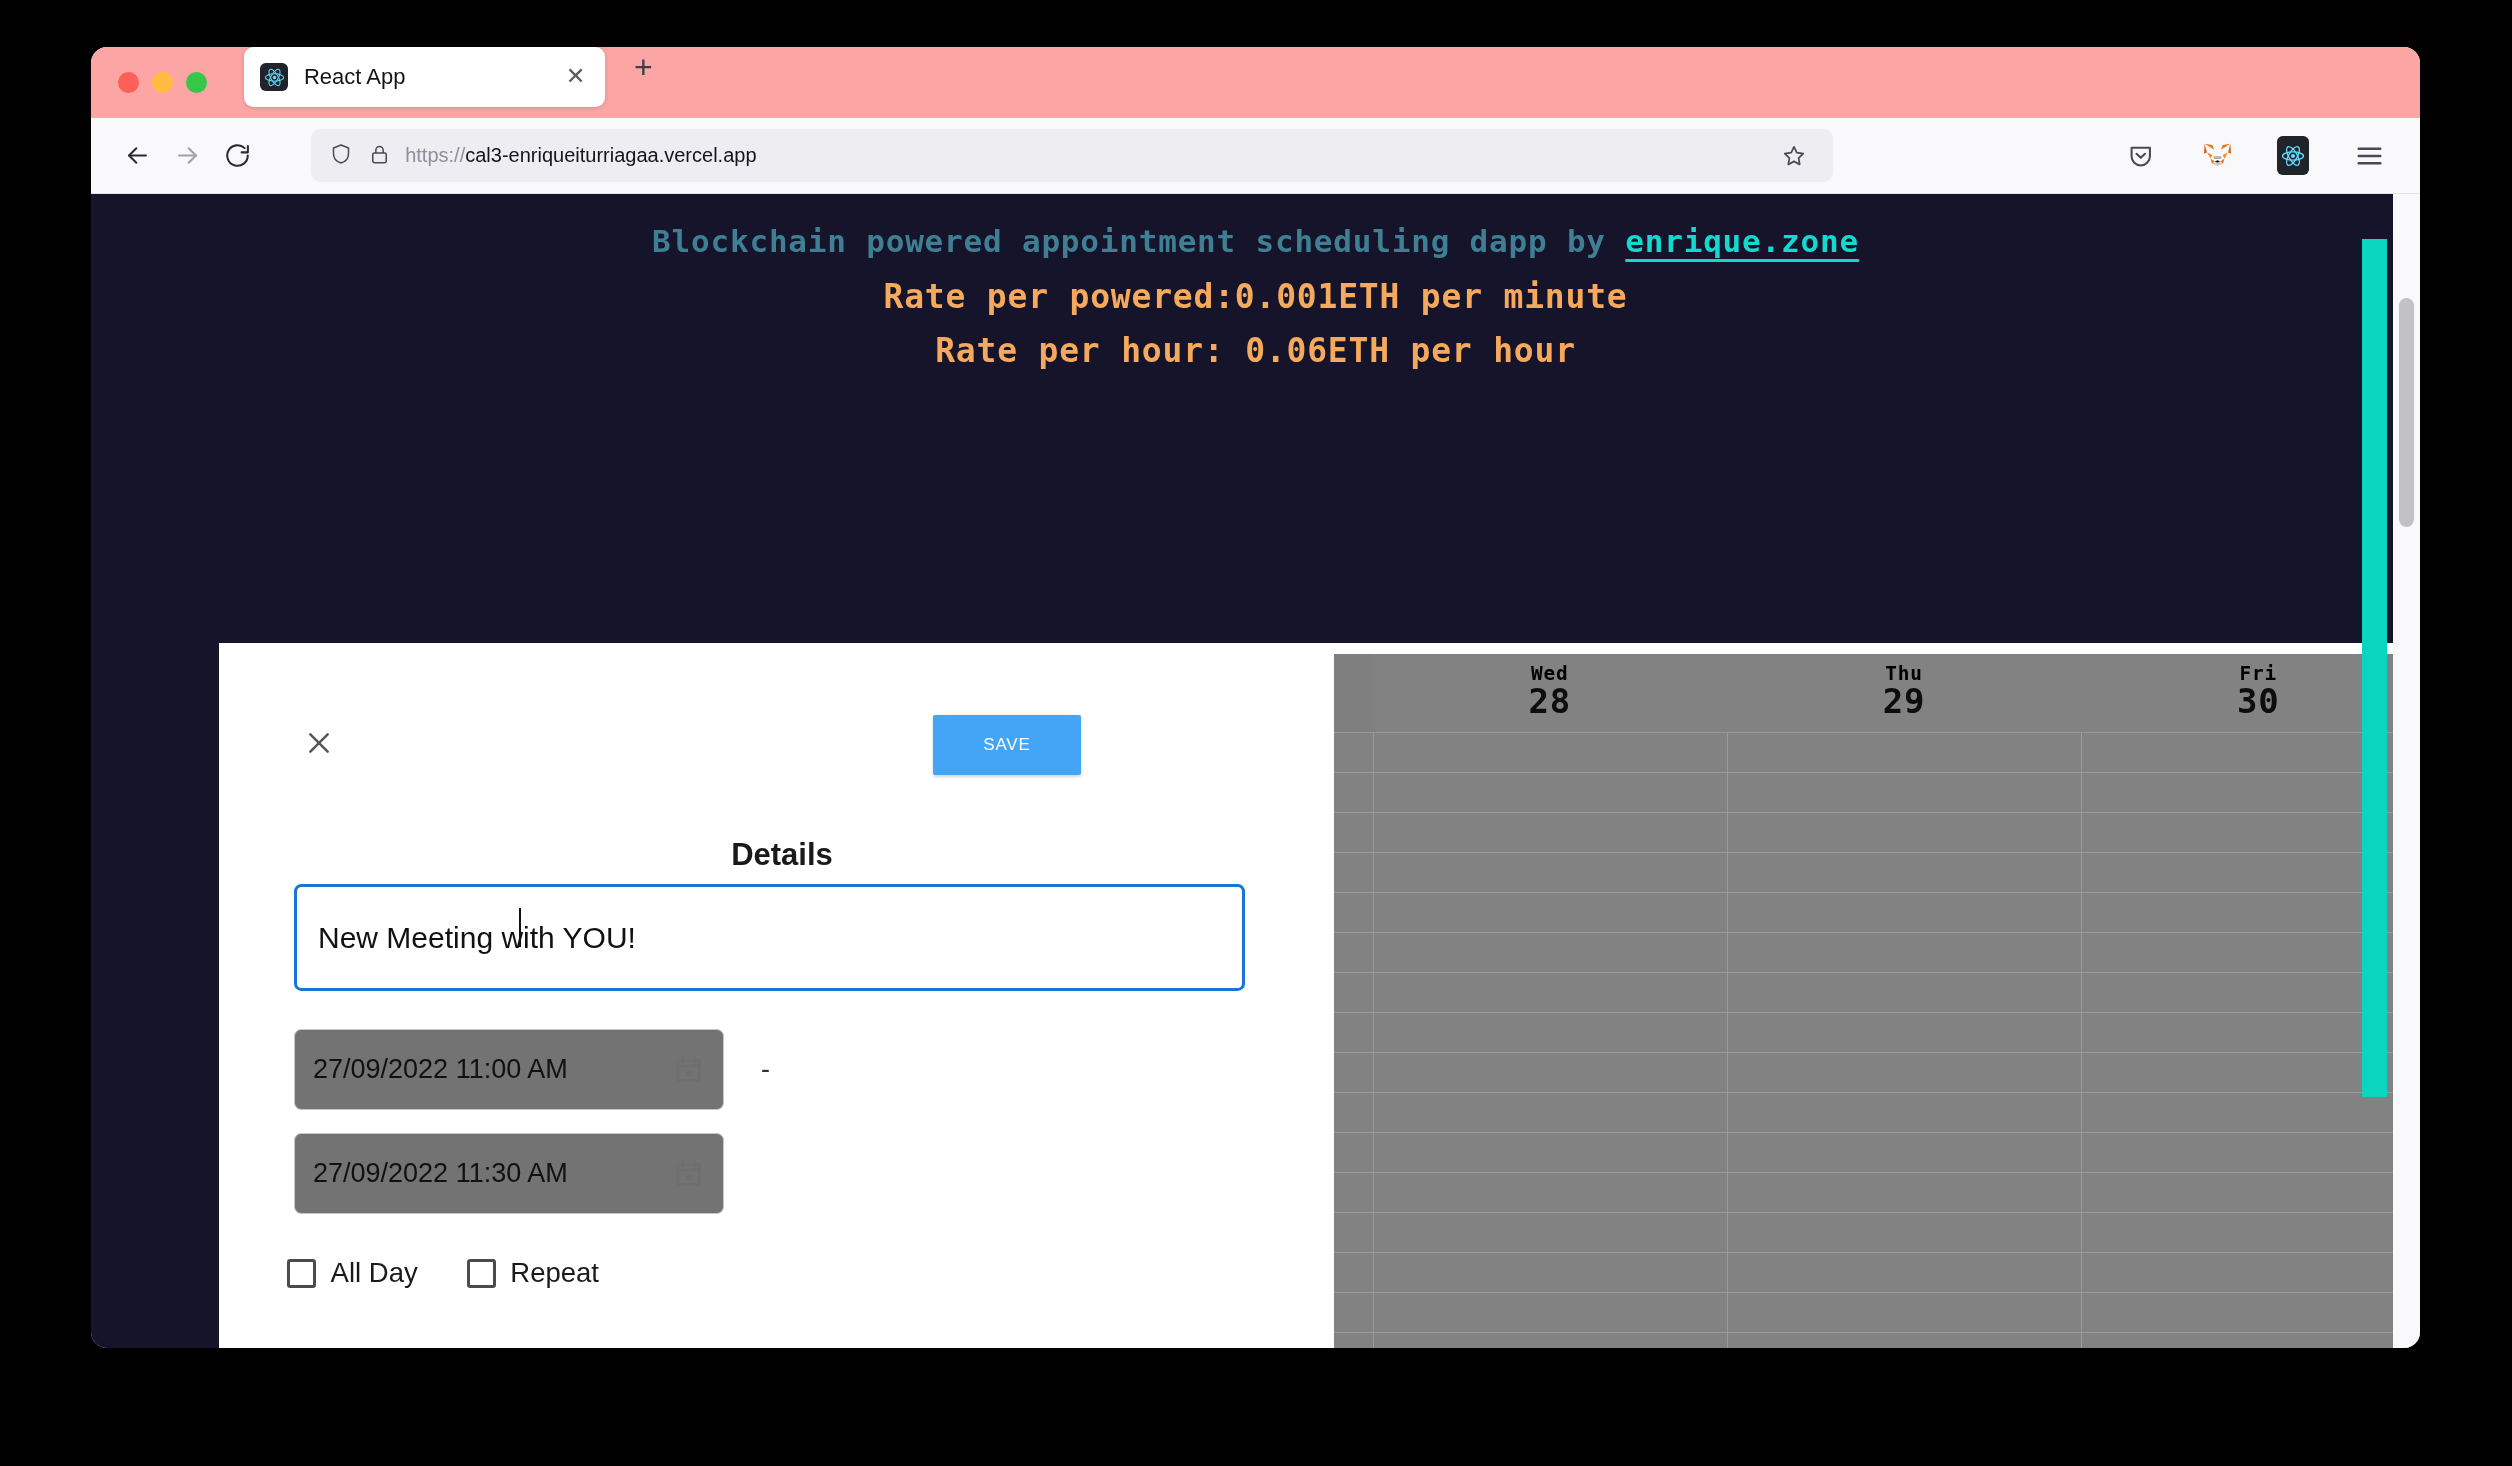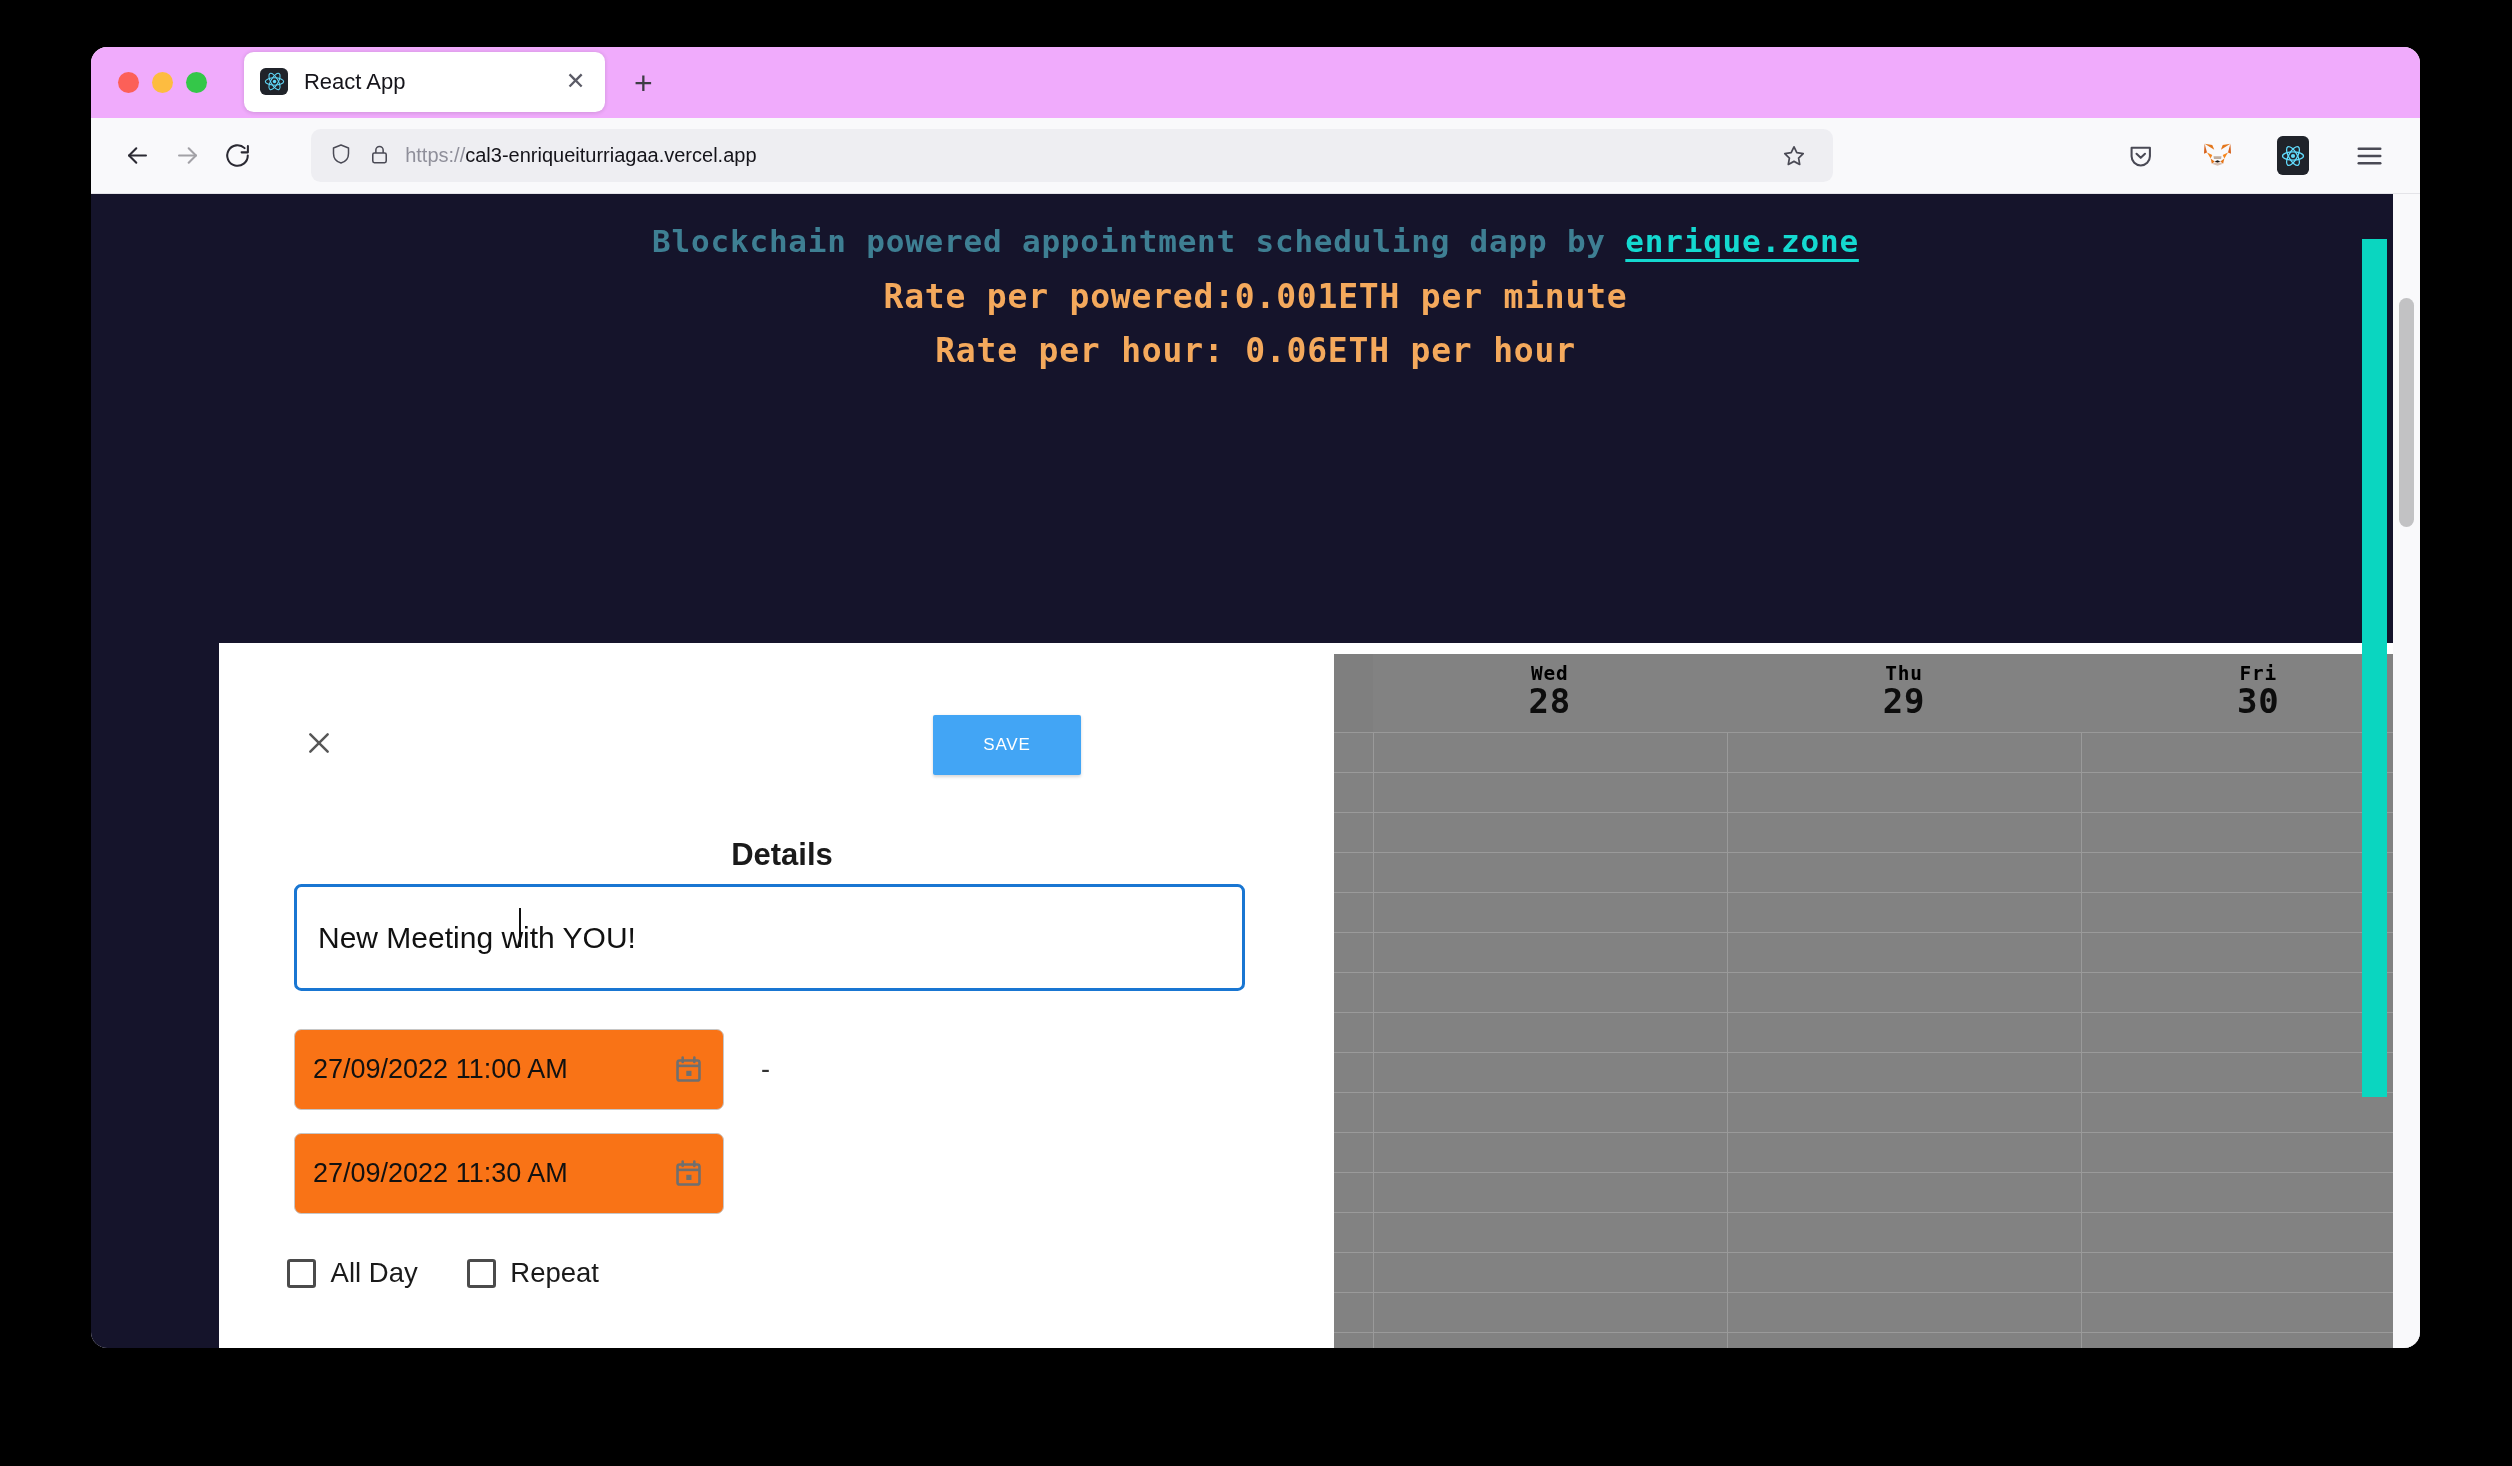--- a/index.html
+++ b/index.html
@@ -22,23 +22,22 @@
     background: #f9f9fb;
     border-radius: 16px;
     overflow: hidden;
     box-shadow: 0 4.9px 27.5px rgba(0,0,0,0.45);
   }
 
   
   .tab-strip {
     position: relative;
     height: 71px;
-    background: #f0abfc;
-    display: flex;
-    align-items: flex-end;
+    background: #fca5a5;
+    display: flex;
     padding-left: 19.4px;
   }
   .traffic-lights {
     display: flex;
     align-items: center;
     gap: 13px;
     height: 71px;
     padding: 0 16px 0 8px;
   }
   .tl-dot { width: 21px; height: 21px; border-radius: 50%; }
@@ -237,21 +236,21 @@
     font-family: "Liberation Sans", sans-serif;
     outline: none;
   }
 
   .date-field {
     position: relative;
     width: 430px;
     height: 81px;
     border: 1.6px solid #c6c6c6;
     border-radius: 7.3px;
-    background: #f97316;
+    background: #737373;
     display: flex;
     align-items: center;
     padding: 0 18px;
   }
   .date-value {
     font-size: 27px;
     color: #111111;
     white-space: nowrap;
   }
   .cal-icon {

